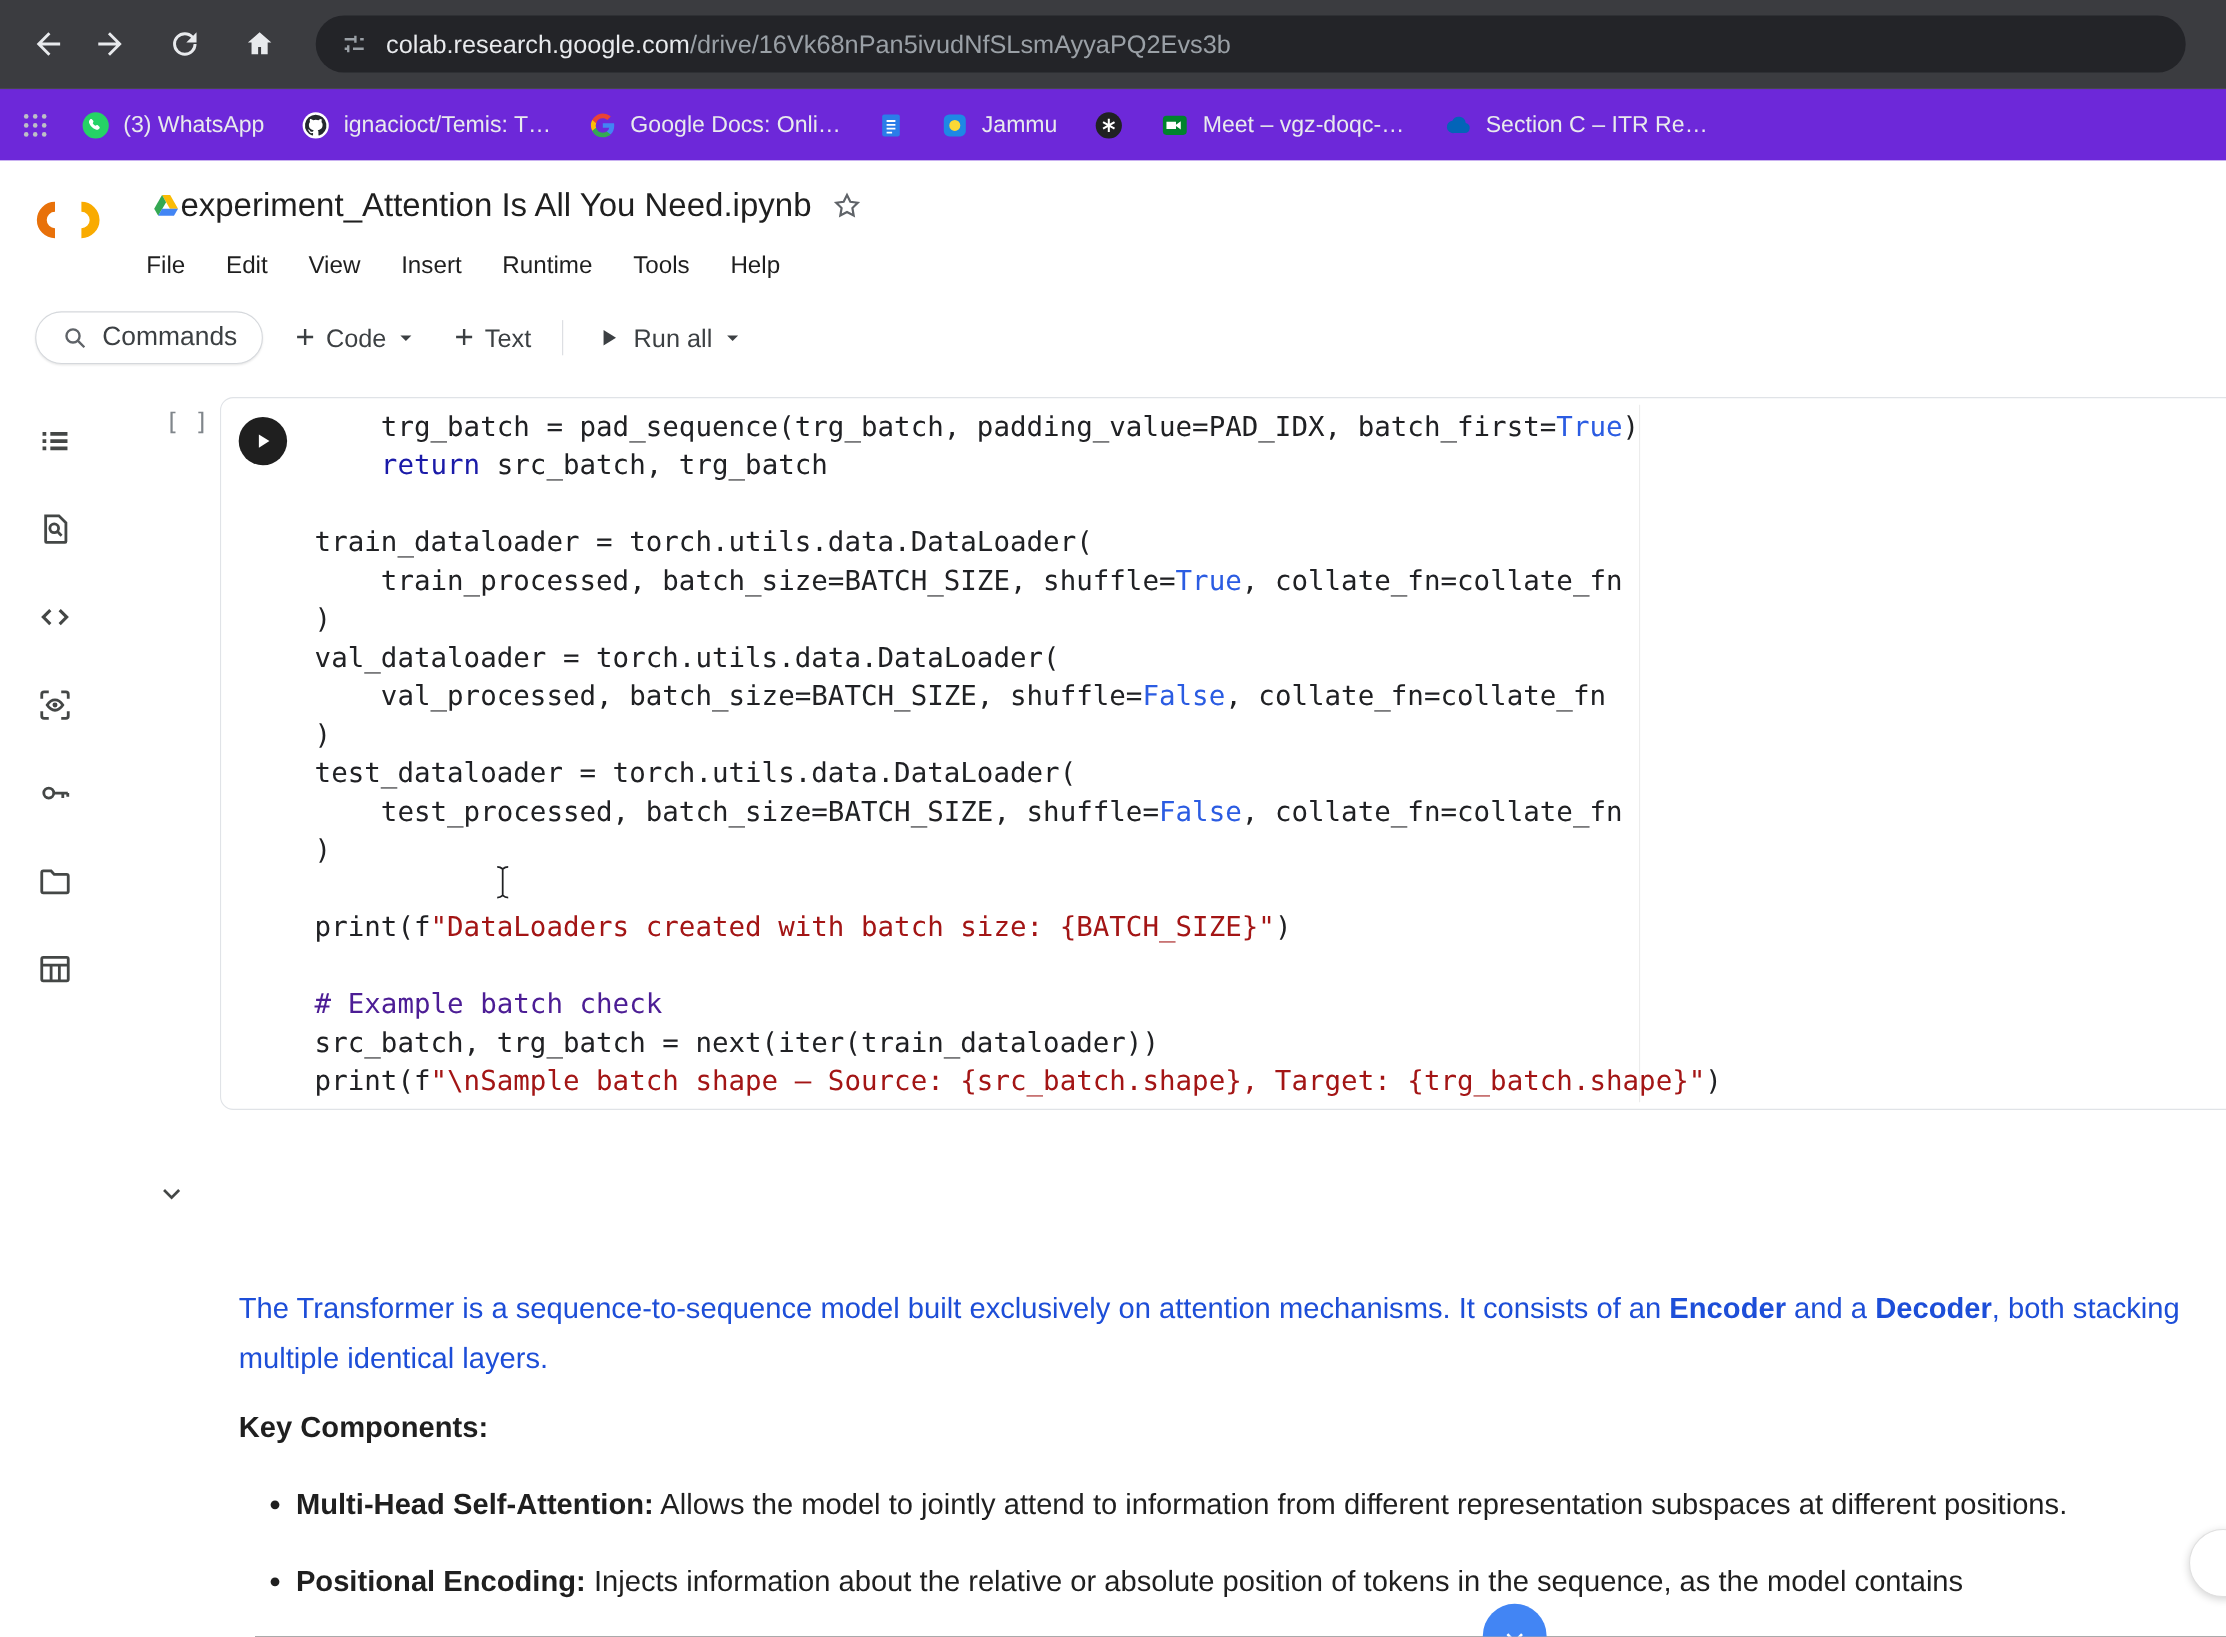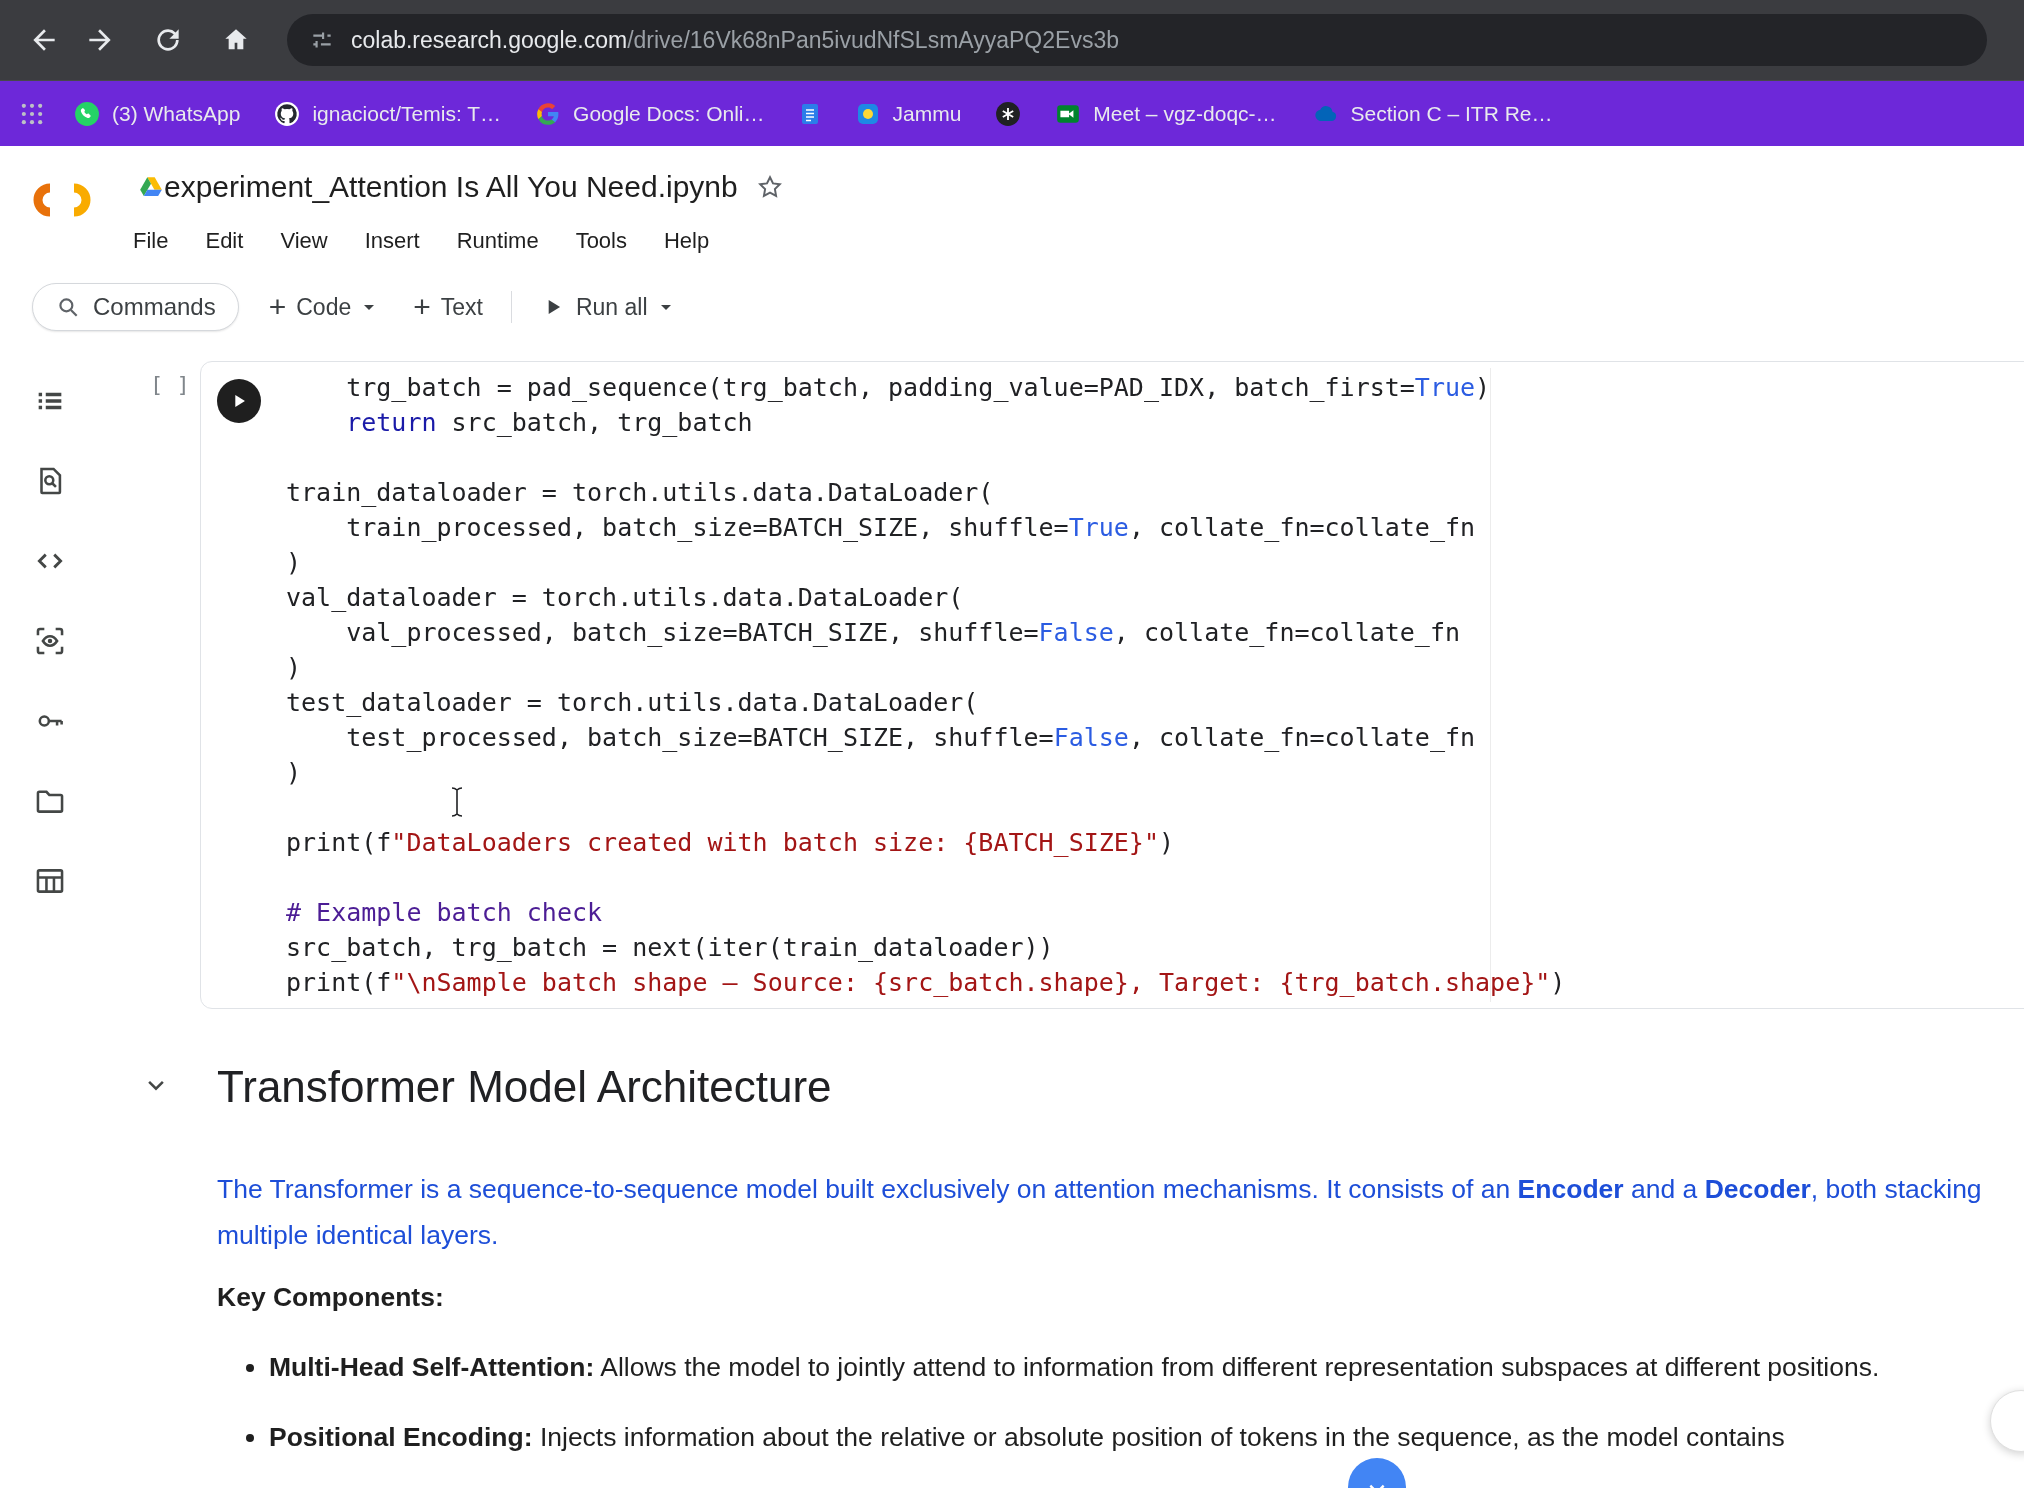--- a/index.html
+++ b/index.html
@@ -318,21 +318,20 @@
     <svg viewBox="0 0 14 32" width="14" height="32" fill="none" stroke="#202124" stroke-width="1.6">
         <path d="M2 2c2 0 3.5.6 5 2 1.5-1.4 3-2 5-2M7 4v24M2 30c2 0 3.5-.6 5-2 1.5 1.4 3 2 5 2"></path>
       </svg>
   </span>
 
   <span class="md-chevron">
     <svg viewBox="0 0 24 24" width="30" height="30" fill="none" stroke="#444746" stroke-width="2">
         <path d="M6.5 9.5l5.5 5.5 5.5-5.5"></path>
       </svg>
   </span>
-  <h1 class="md-heading">Transformer Model Architecture</h1>
   <p class="md-para"><span>The Transformer is a sequence-to-sequence model built exclusively on attention mechanisms. It consists of an </span><b>Encoder</b><span> and a </span><b>Decoder</b><span>, both stacking multiple identical layers.</span></p>
   <p class="md-key">Key Components:</p>
   <ul class="md-bullets">
       <li><b>Multi-Head Self-Attention:</b> Allows the model to jointly attend to information from different representation subspaces at different positions.</li>
       <li><b>Positional Encoding:</b> Injects information about the relative or absolute position of tokens in the sequence, as the model contains</li>
     </ul>
 
   <button class="fab">
     <svg viewBox="0 0 24 24" width="28" height="28" fill="#fff" style="margin-top:14px">
         <path d="M12 4v12l-5-5-1.4 1.4L12 19.8l6.4-7.4L17 11l-5 5z"></path>

